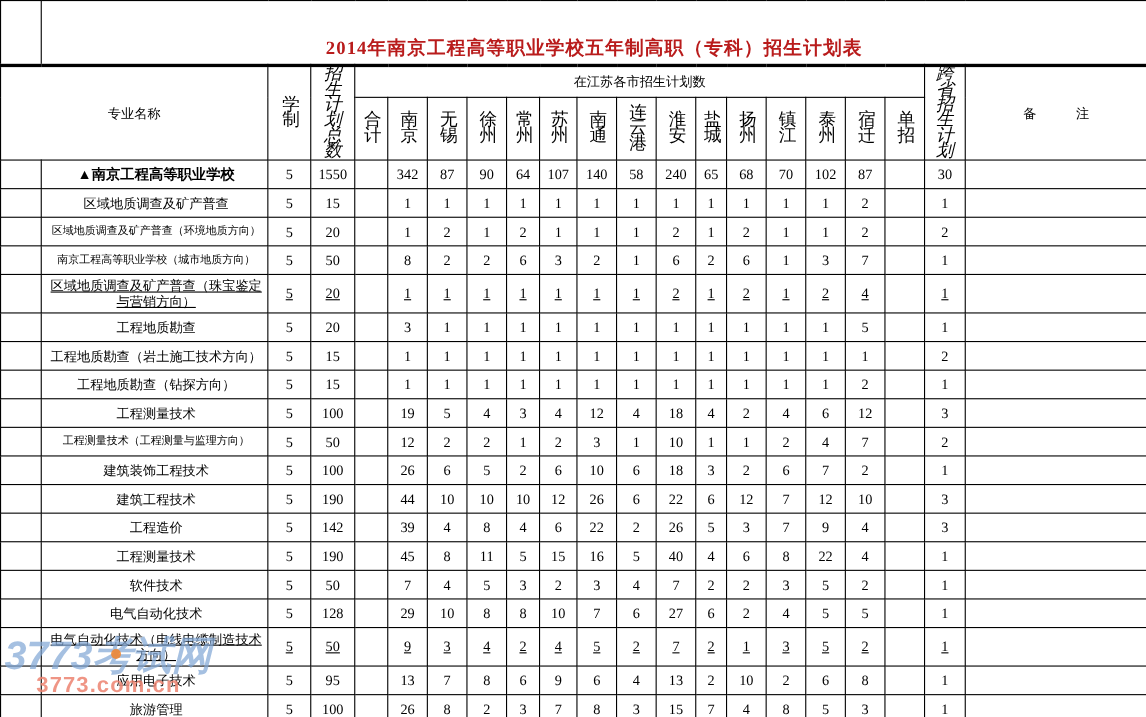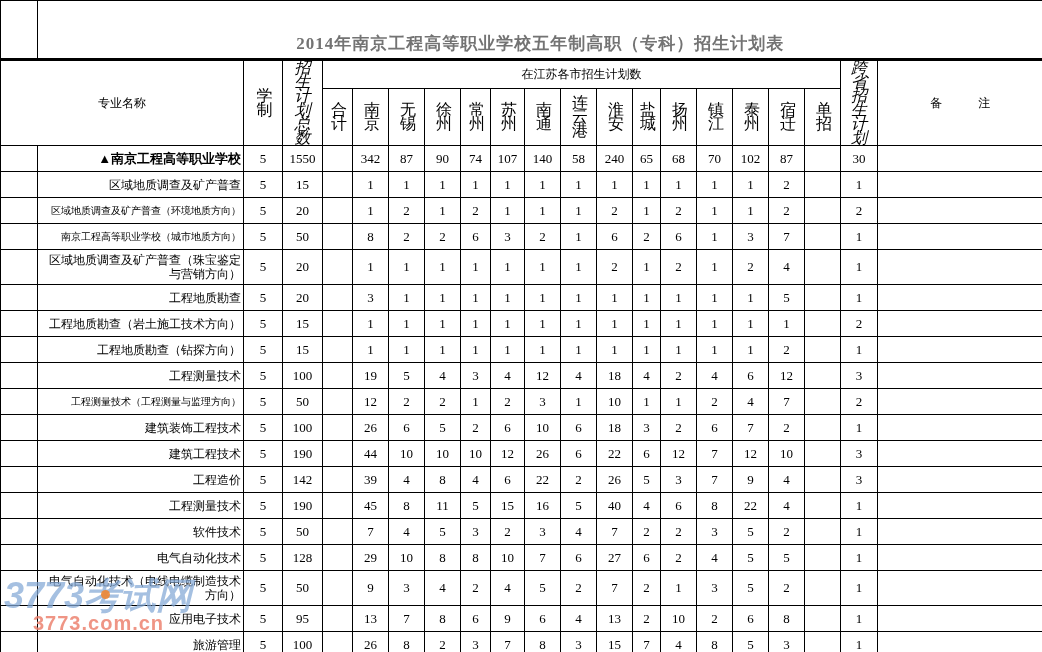--- a/index.html
+++ b/index.html
@@ -4,31 +4,31 @@
 <style>
   html,body{margin:0;padding:0;background:#fff;}
   body{width:1042px;height:652px;position:relative;overflow:hidden;
        font-family:"Liberation Serif","DejaVu Serif",serif;color:#000;}
   table{border-collapse:collapse;table-layout:fixed;width:1042px;}
   td{border:1px solid #000;padding:0;text-align:center;vertical-align:middle;
      font-size:13px;overflow:hidden;}
   
   tr.trow td{border-bottom:3px solid #000;height:54px;}
   td.title{vertical-align:bottom;padding-bottom:3px;font-weight:bold;
-           font-size:17px;letter-spacing:1px;color:#737373;}
+           font-size:17px;letter-spacing:1px;color:#b91c1c;}
   
   tr.h1 td{height:23px;font-size:12px;}
   tr.h2 td{height:47px;font-size:12px;margin-top:36px;}
   .stack{margin:0 auto;word-break:break-all;line-height:14px;font-size:16px;}
   .w1{width:13px;}
   .w2{width:26px;font-style:italic;}
   
   tbody td{height:23px;}
-  tbody tr.tall td{height:32px;}
-  td.name{text-align:right;padding:1px 2px 1px 5px;font-size:12px;line-height:14px;}
+  tbody tr.tall td{height:32px;text-decoration:underline;}
+  td.name{text-align:center;padding:1px 2px 1px 5px;font-size:12px;line-height:14px;}
   td.name.b{font-weight:bold;font-size:13px;}
   td.name.sm{font-size:10px;}
   
   #wm{position:absolute;left:4px;top:577px;pointer-events:none;}
   .wm1{font-family:"Liberation Sans","DejaVu Sans",sans-serif;font-style:italic;
        font-weight:bold;font-size:36px;line-height:37px;letter-spacing:0;
        color:rgba(130,168,214,0.72);white-space:nowrap;}
   .wm2{font-family:"Liberation Sans","DejaVu Sans",sans-serif;font-weight:bold;
        font-size:20px;line-height:18px;letter-spacing:1px;margin-left:29px;
        color:rgba(236,130,112,0.85);white-space:nowrap;}
@@ -132,21 +132,21 @@
   <tbody id="rows">
       <tr>
         <td class="c0"></td>
         <td class="name b">▲南京工程高等职业学校</td>
         <td>5</td>
         <td>1550</td>
         <td></td>
         <td>342</td>
         <td>87</td>
         <td>90</td>
-        <td>74</td>
+        <td>64</td>
         <td>107</td>
         <td>140</td>
         <td>58</td>
         <td>240</td>
         <td>65</td>
         <td>68</td>
         <td>70</td>
         <td>102</td>
         <td>87</td>
         <td></td>

